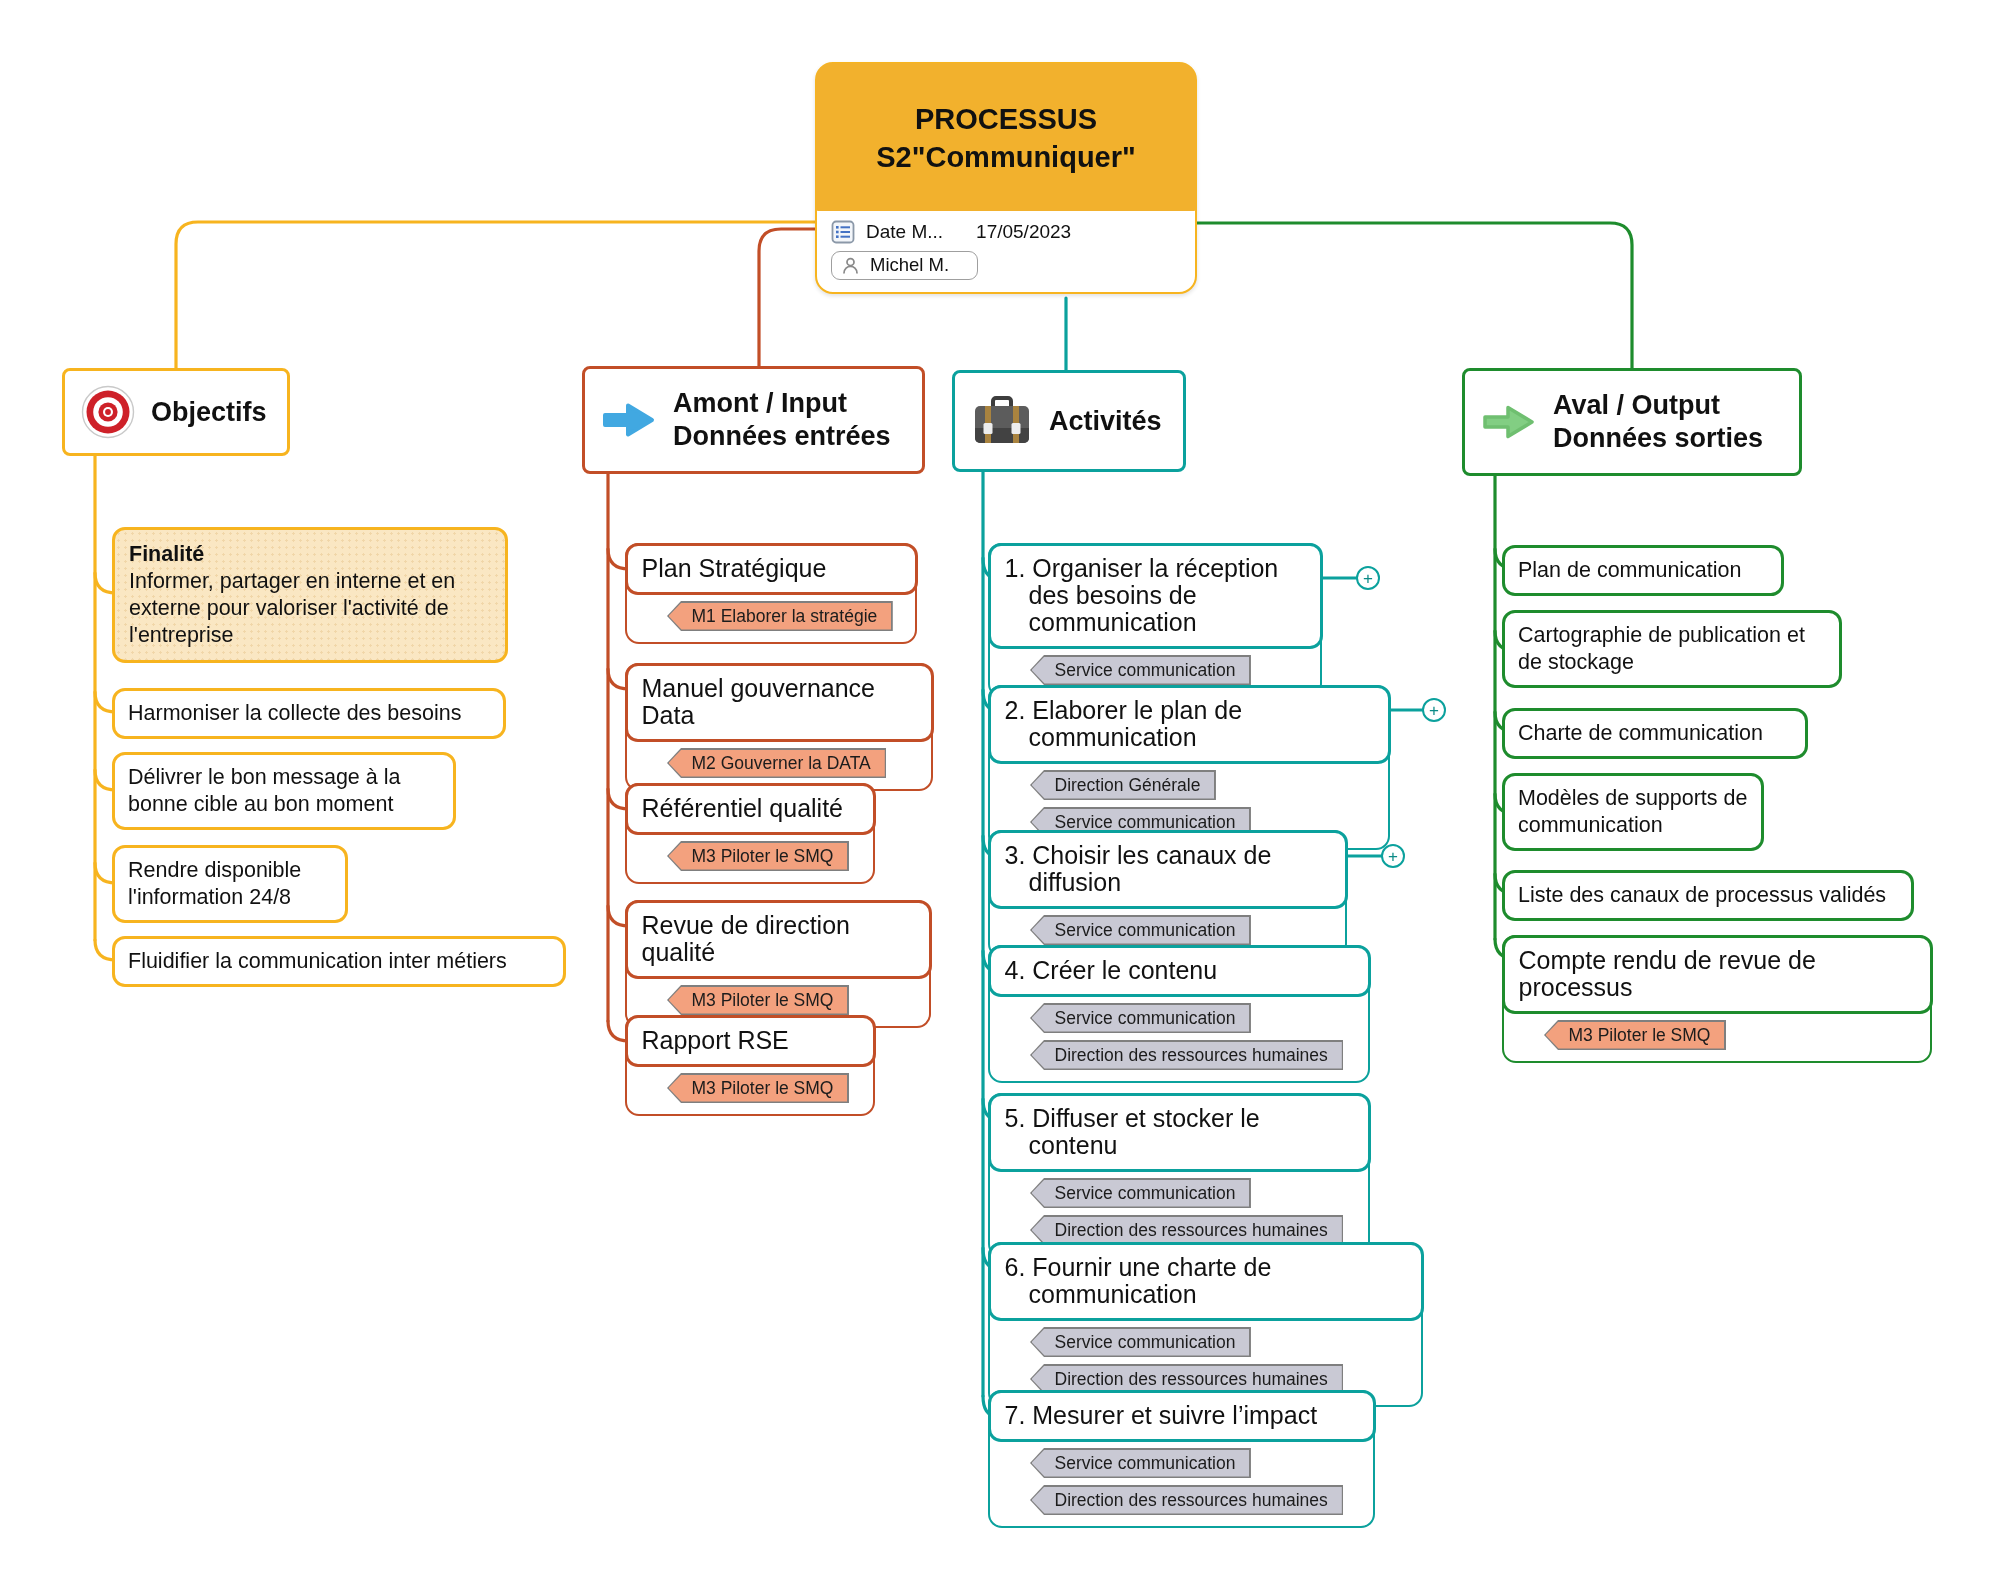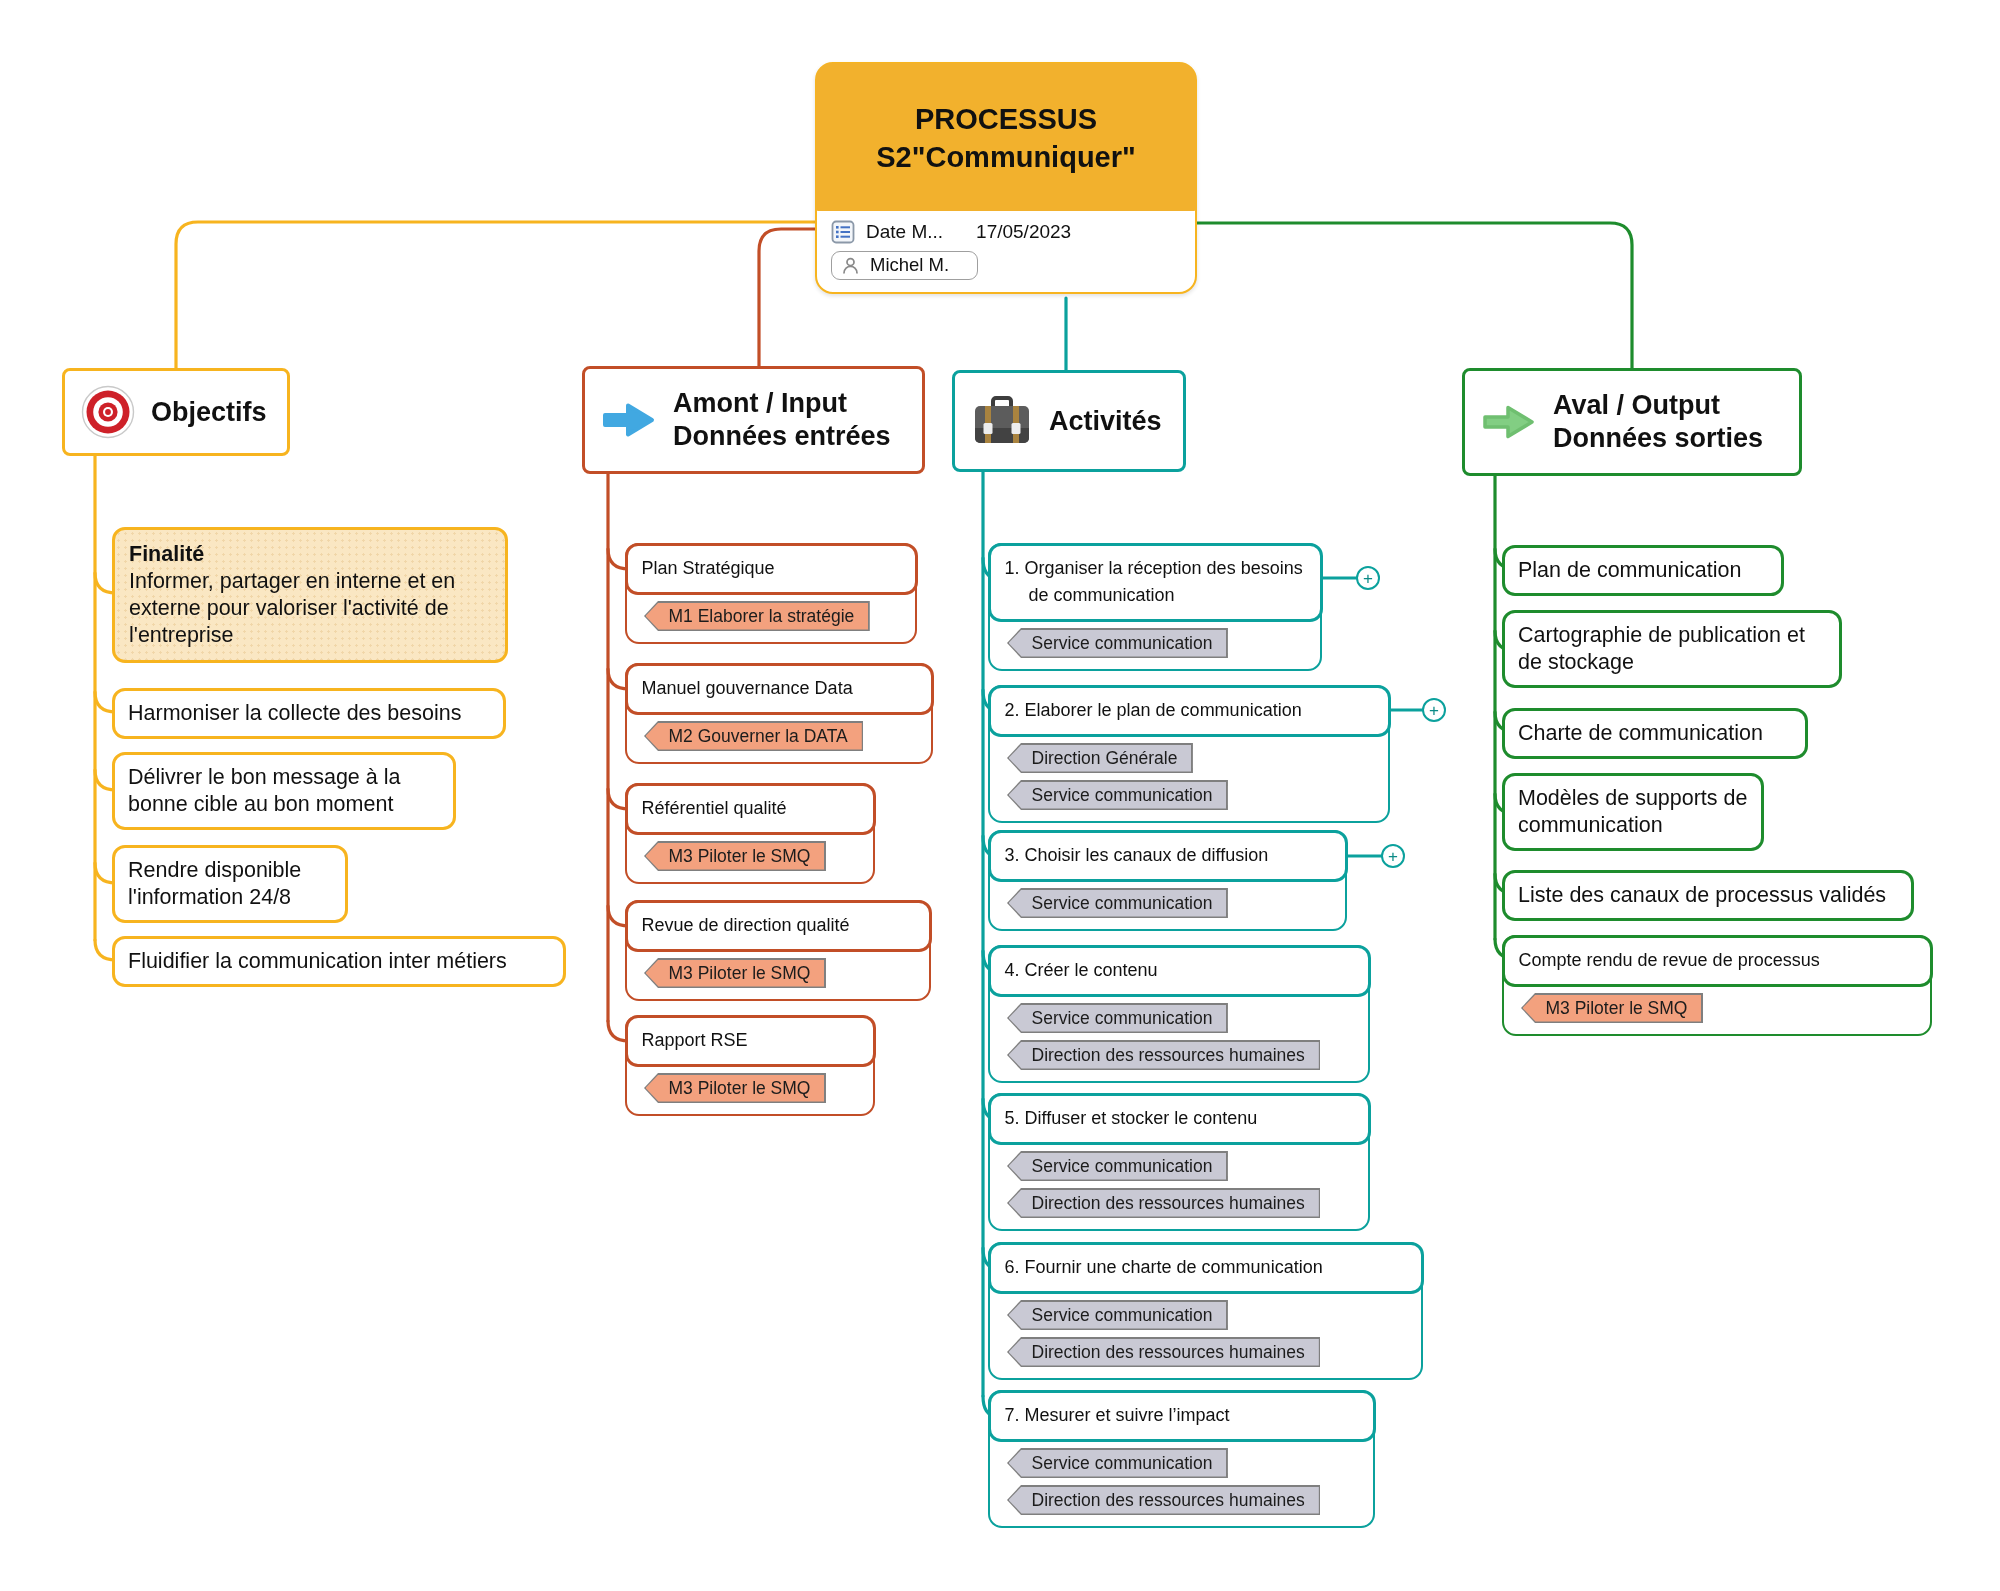--- a/index.html
+++ b/index.html
@@ -35,23 +35,23 @@
   
   .leaf{position:absolute;background:#fff;border:3px solid var(--c);border-radius:13px;
     padding:9px 13px;font-size:21.5px;line-height:27px;}
   .leaf.cream{background:var(--cream);
     background-image:radial-gradient(rgba(222,184,118,.35) 1px, transparent 1.2px);
     background-size:7px 7px;}
 
   
   .item{position:absolute;background:#fff;border:2.5px solid var(--c);border-radius:14px;}
   .item-head{border:3.5px solid var(--c);border-radius:13px;margin:-2.5px;background:#fff;
-    padding:9px 14px 10px 38px;text-indent:-24px;font-size:18px;line-height:27px;}
+    padding:9px 14px 10px 38px;text-indent:-24px;font-size:25px;line-height:27px;}
   .item-head.noindent{padding-left:14px;text-indent:0;}
-  .item-body{padding:9px 12px 11px 17px;display:flex;flex-direction:column;gap:7px;align-items:flex-start;}
+  .item-body{padding:9px 12px 11px 17px;display:flex;flex-direction:column;gap:7px;align-items:flex-start;margin-left:23px;}
 
   
   .tag{background:var(--tag-border);padding:1.5px;display:inline-block;
     clip-path:polygon(14px 0,100% 0,100% 100%,14px 100%,0 50%);}
   .tag-in{clip-path:polygon(13px 0,100% 0,100% 100%,13px 100%,0 50%);
     padding:3px 14px 4px 23px;font-size:17.5px;line-height:20px;white-space:nowrap;color:#1c1c1c;}
   .tag.salmon .tag-in{background:var(--salmon);}
   .tag.gray   .tag-in{background:var(--gray-tag);}
 
   

